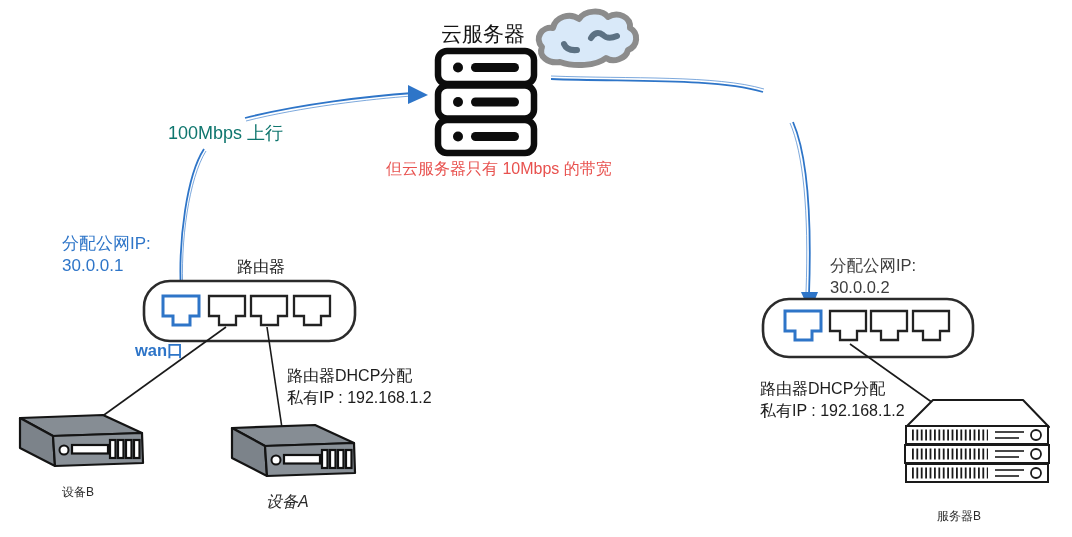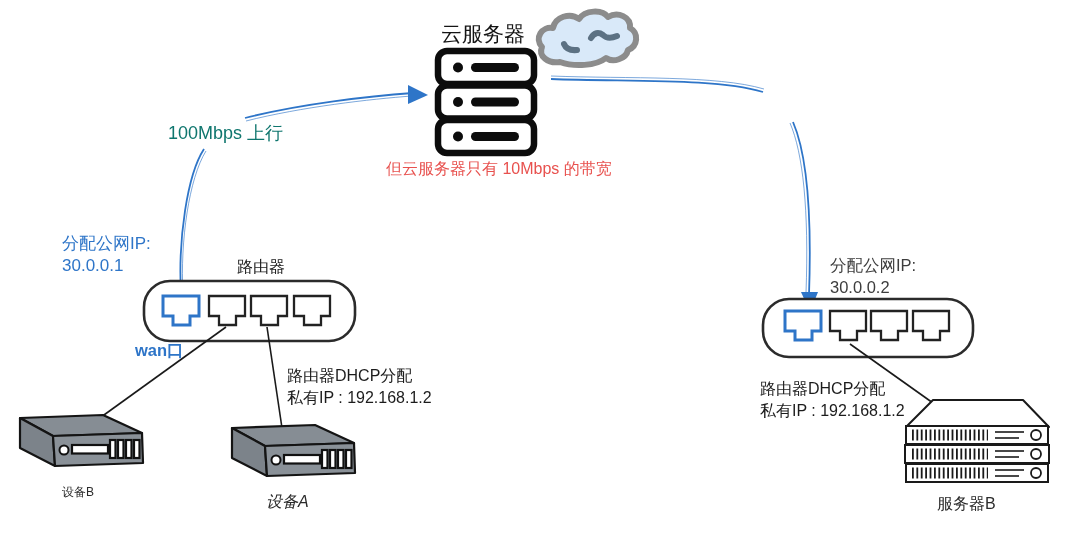--- a/index.html
+++ b/index.html
@@ -18,21 +18,21 @@
   .t-up{left:168px;top:121px;font-size:18px;color:#0f766e;}
   .t-down{left:736px;top:98px;font-size:18px;color:#2e75c8;}
   .t-lpub{left:62px;top:233px;font-size:17px;line-height:22px;color:#2e75c8;}
   .t-router{left:190px;top:257px;font-size:16px;color:#202020;margin-left:47px;}
   .t-wan{left:135px;top:340px;font-size:16.5px;color:#2e75c8;font-weight:bold;}
   .t-ldhcp{left:287px;top:365px;font-size:16px;line-height:22px;color:#1c1c1c;}
   .t-devb{left:62px;top:484px;font-size:12px;color:#2b2b2b;}
   .t-deva{left:266px;top:492px;font-size:16px;color:#2b2b2b;font-style:italic;}
   .t-rpub{left:830px;top:254px;font-size:16.5px;line-height:22px;color:#3d3d3d;}
   .t-rdhcp{left:760px;top:378px;font-size:16px;line-height:22px;color:#1c1c1c;}
-  .t-srvb{left:937px;top:494px;font-size:16px;color:#2b2b2b;}
+  .t-srvb{left:937px;top:508px;font-size:12px;color:#2b2b2b;}
 </style>
 </head>
 <body>
 
 <div class="canvas">
 
   <svg width="1072" height="537" viewBox="0 0 1072 537">
 
     <defs>
       <path id="port-shape" d="M0,0 H36 V20 H27 V29 H10 V20 H0 Z"></path>

